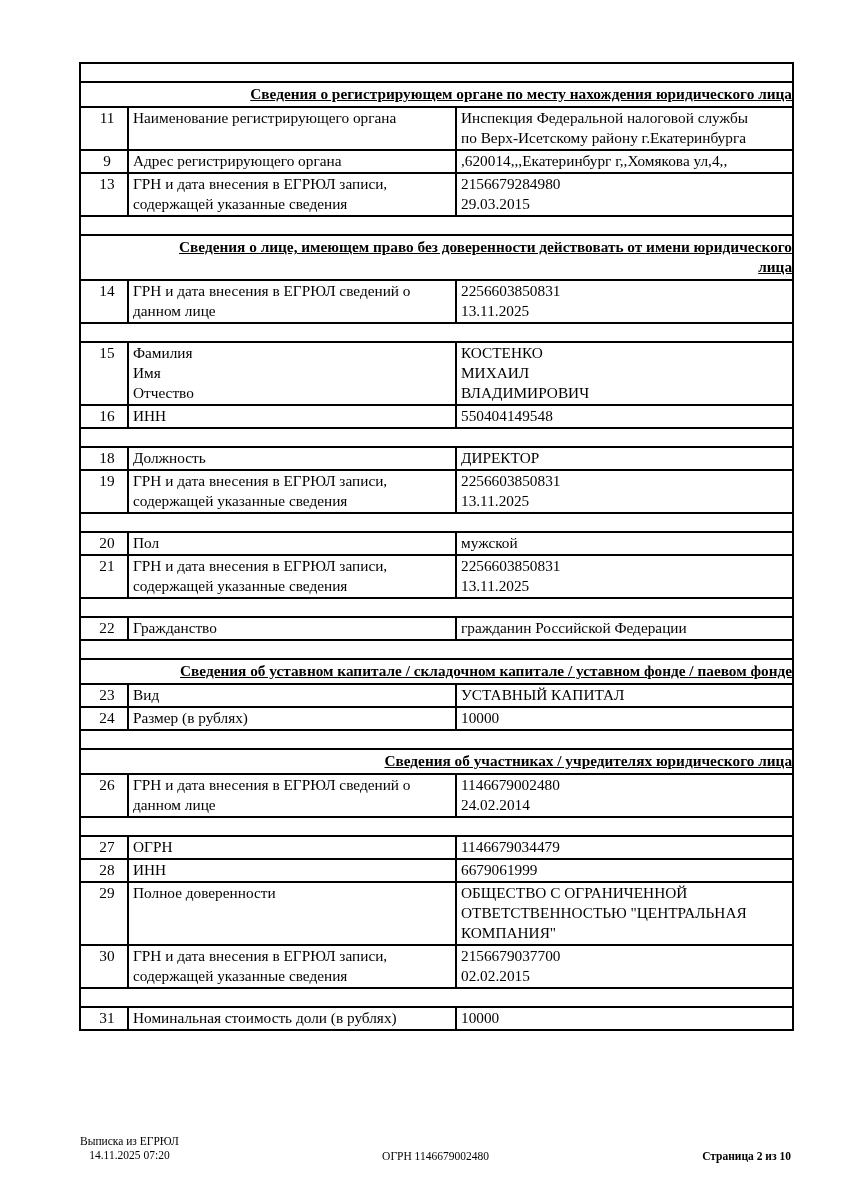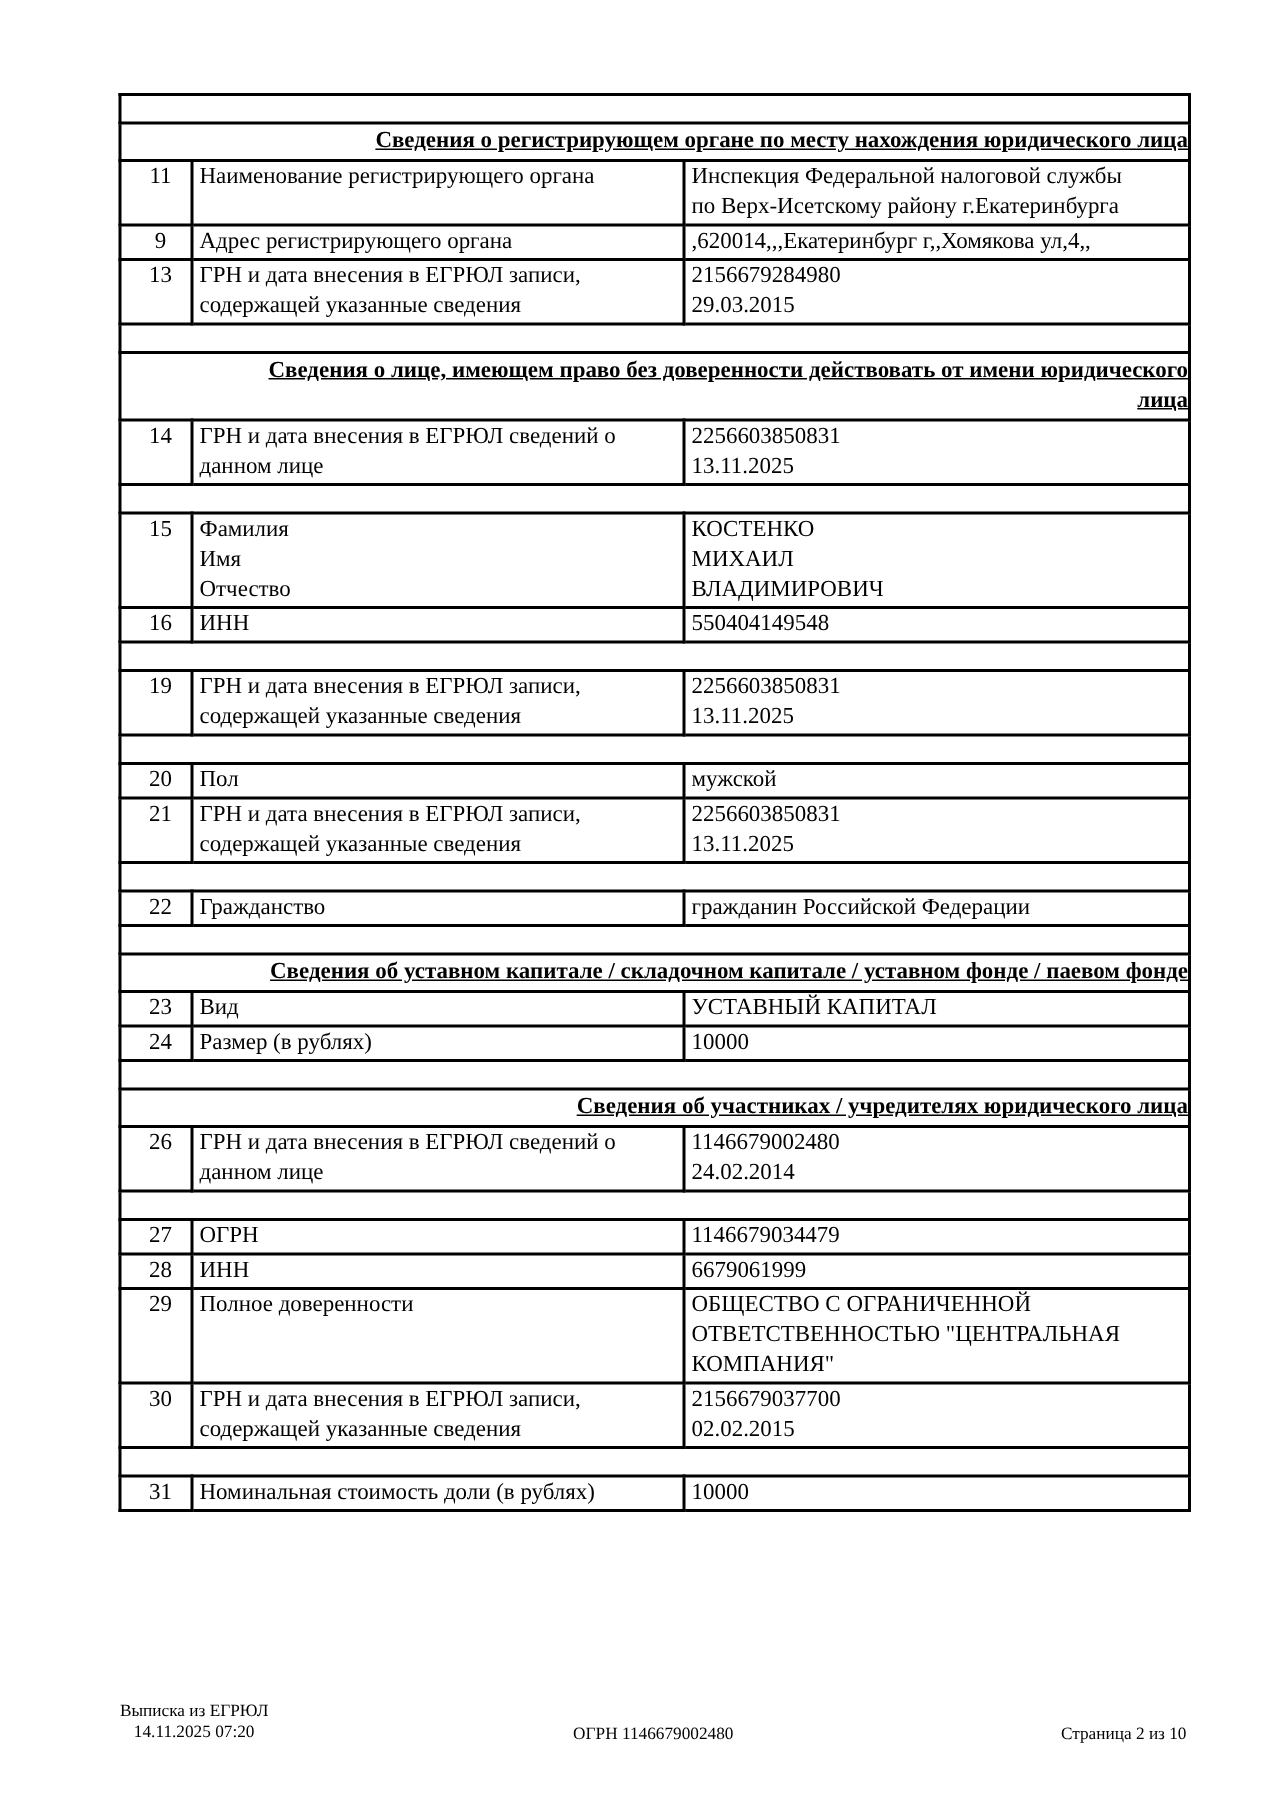--- a/index.html
+++ b/index.html
@@ -25,21 +25,21 @@
   }
   td.num{text-align:center;padding:0 2px 1px 8px;border-radius:17px;}
   tr.section-row td{text-align:right;font-weight:bold;padding:1px 0 2px 8px;text-decoration:underline;}
   tr.spacer-row td{height:17px;padding:0;}
   .footer{
     position:absolute;left:80px;right:57px;top:1135px;height:28px;
     font-size:11.5px;line-height:13.5px;text-align:center;
   }
   .f-left{position:absolute;left:0;top:0;}
   .f-center{position:absolute;left:50%;transform:translateX(-50%);bottom:0;margin-top:27px;}
-  .f-right{position:absolute;right:0;bottom:0;}
+  .f-right{position:absolute;right:0;bottom:0;font-weight:bold;}
 </style>
 </head>
 <body>
 
 <div class="page">
 
   <table class="doc-table">
     <colgroup>
         <col class="c-num">
         <col class="c-label">
@@ -104,20 +104,25 @@
       <tr>
         <td class="num">16</td>
         <td>ИНН</td>
         <td>550404149548</td>
       </tr>
 
       <tr class="spacer-row">
           <td colspan="3"></td>
         </tr>
 
+      <tr>
+        <td class="num">18</td>
+        <td>Должность</td>
+        <td>ДИРЕКТОР</td>
+      </tr>
       <tr>
         <td class="num">19</td>
         <td>ГРН и дата внесения в ЕГРЮЛ записи,
 содержащей указанные сведения</td>
         <td>2256603850831
 13.11.2025</td>
       </tr>
 
       <tr class="spacer-row">
           <td colspan="3"></td>

